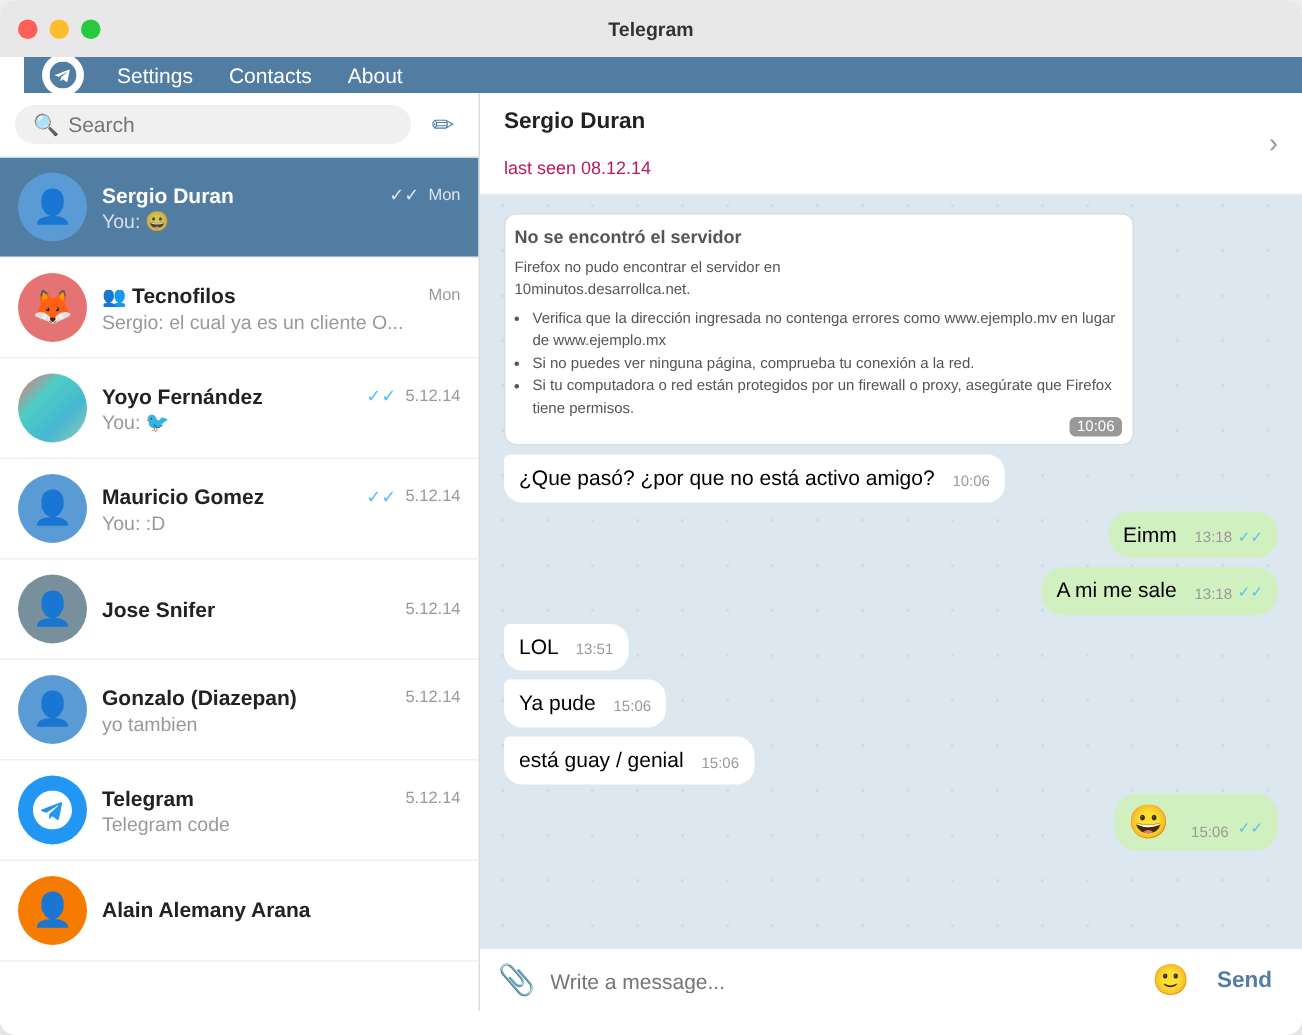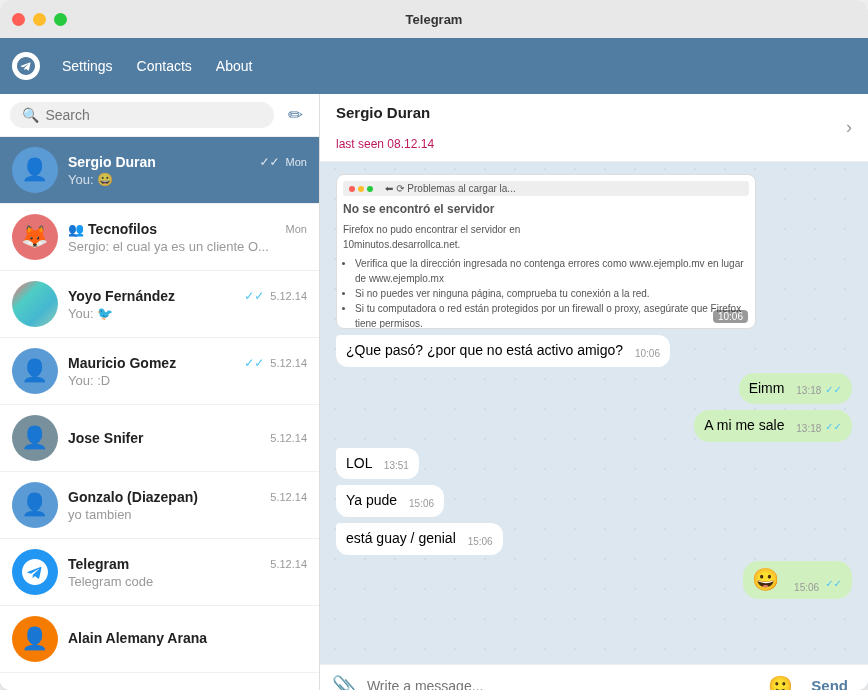--- a/index.html
+++ b/index.html
@@ -20,26 +20,27 @@
     .tl.red { background: #ff5f56; }
     .tl.yellow { background: #ffbd2e; }
     .tl.green { background: #27c93f; }
     .title-bar-title {
       position: absolute; left: 50%; transform: translateX(-50%);
       font-size: 13px; font-weight: 600; color: #333;
     }
 
     
     .menu-bar {
-      height: 56px;
+      height: 24px;
       background: #527da3;
       display: flex;
       align-items: center;
       padding: 12px 12px;
       gap: 4px;
+      margin-left: 16px;
     }
     .menu-logo {
       width: 28px; height: 28px; background: white; border-radius: 50%;
       display: flex; align-items: center; justify-content: center;
       margin-right: 8px;
     }
     .menu-logo svg { width: 18px; height: 18px; }
     .menu-item {
       color: white; font-size: 14px; padding: 4px 10px;
       cursor: pointer; border-radius: 4px;
@@ -374,28 +375,20 @@
         <div class="chat-header-status">last seen 08.12.14</div>
       </div>
       <span class="chat-header-arrow">›</span>
     </div>
 
     <div class="messages-area">
 
       <div class="msg-row left">
         <div style="position:relative;max-width:430px;">
           <div class="msg-image-content">
-            <div class="browser-bar">
-              <div class="browser-bar-dots">
-                <div class="browser-bar-dot" style="background:#ff5f56"></div>
-                <div class="browser-bar-dot" style="background:#ffbd2e"></div>
-                <div class="browser-bar-dot" style="background:#27c93f"></div>
-              </div>
-              <span style="margin-left:8px;color:#555;font-size:10px">⬅ ⟳ Problemas al cargar la...</span>
-            </div>
             <div class="browser-content">
               <div style="font-weight:bold;font-size:12px;margin-bottom:4px">No se encontró el servidor</div>
               <p>Firefox no pudo encontrar el servidor en<br>10minutos.desarrollca.net.</p>
               <ul style="margin-left:12px;margin-top:4px;">
                 <li>Verifica que la dirección ingresada no contenga errores como www.ejemplo.mv en lugar de www.ejemplo.mx</li>
                 <li>Si no puedes ver ninguna página, comprueba tu conexión a la red.</li>
                 <li>Si tu computadora o red están protegidos por un firewall o proxy, asegúrate que Firefox tiene permisos.</li>
               </ul>
 
             </div>

